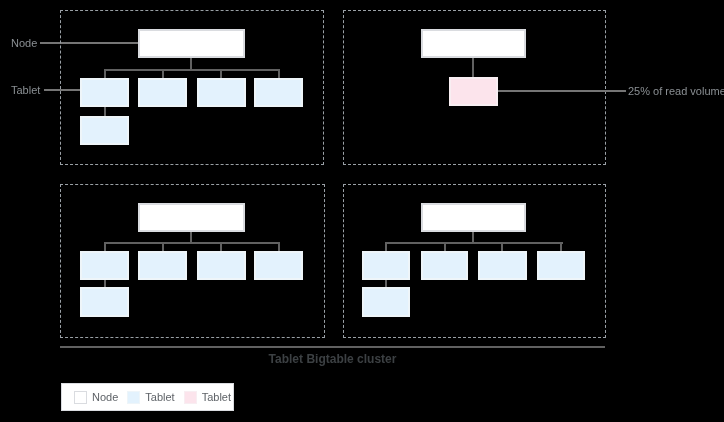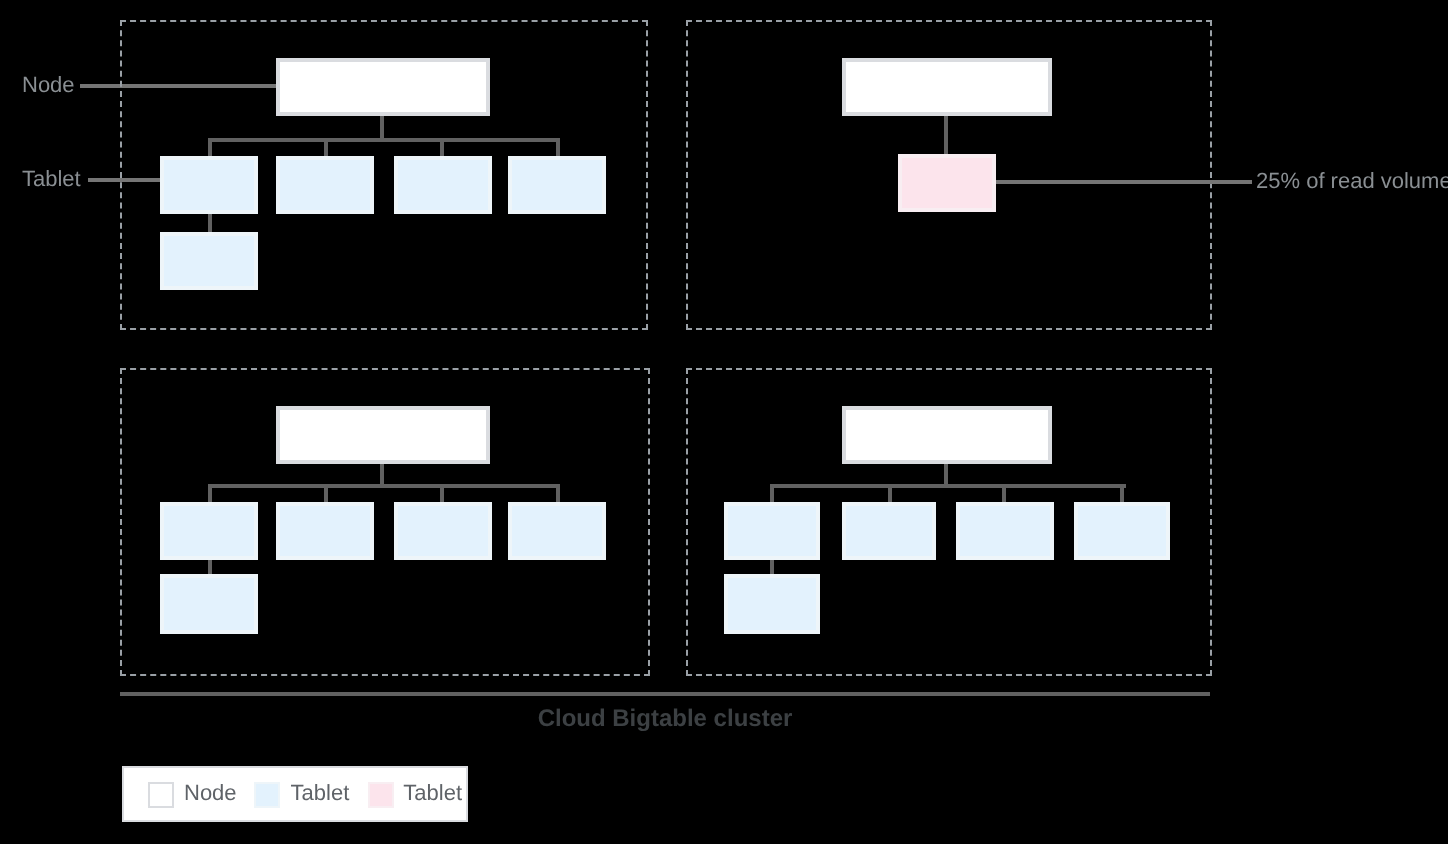--- a/index.html
+++ b/index.html
@@ -90,21 +90,21 @@
     <div class="vline" style="left:216px;top:57px;height:9px"></div>
     <div class="tablet" style="left:18px;top:66px;width:48px;height:29px"></div>
     <div class="tablet" style="left:77px;top:66px;width:47px;height:29px"></div>
     <div class="tablet" style="left:134px;top:66px;width:49px;height:29px"></div>
     <div class="tablet" style="left:193px;top:66px;width:48px;height:29px"></div>
     <div class="vline" style="left:41px;top:95px;height:7px"></div>
     <div class="tablet" style="left:18px;top:102px;width:48px;height:30px"></div>
   </div>
 
   <div class="divider"></div>
-  <div class="caption">Cloud Bigtable cluster</div>
+  <div class="caption">Tablet Bigtable cluster</div>
 
   <div class="legend">
     <div class="legend-item">
       <span class="sw sw-node"></span>
       <span class="legend-label">Node</span>
     </div>
     <div class="legend-item">
       <span class="sw sw-tablet"></span>
       <span class="legend-label">Tablet</span>
     </div>

